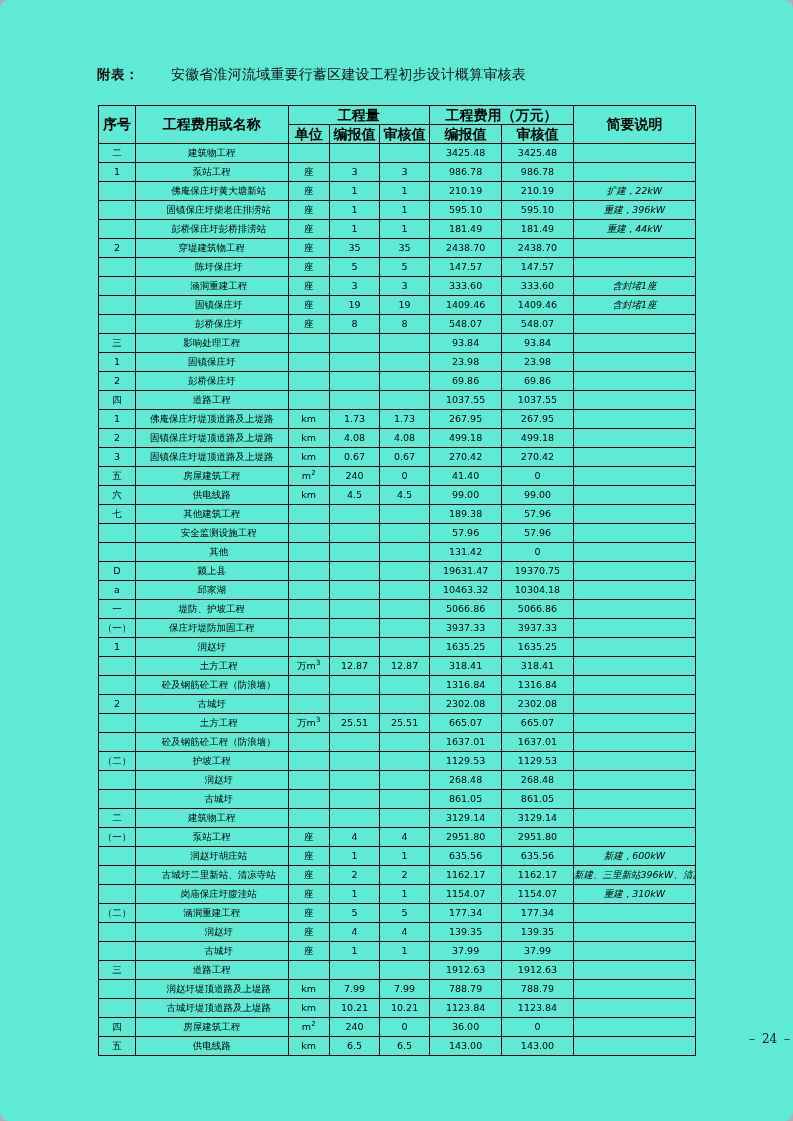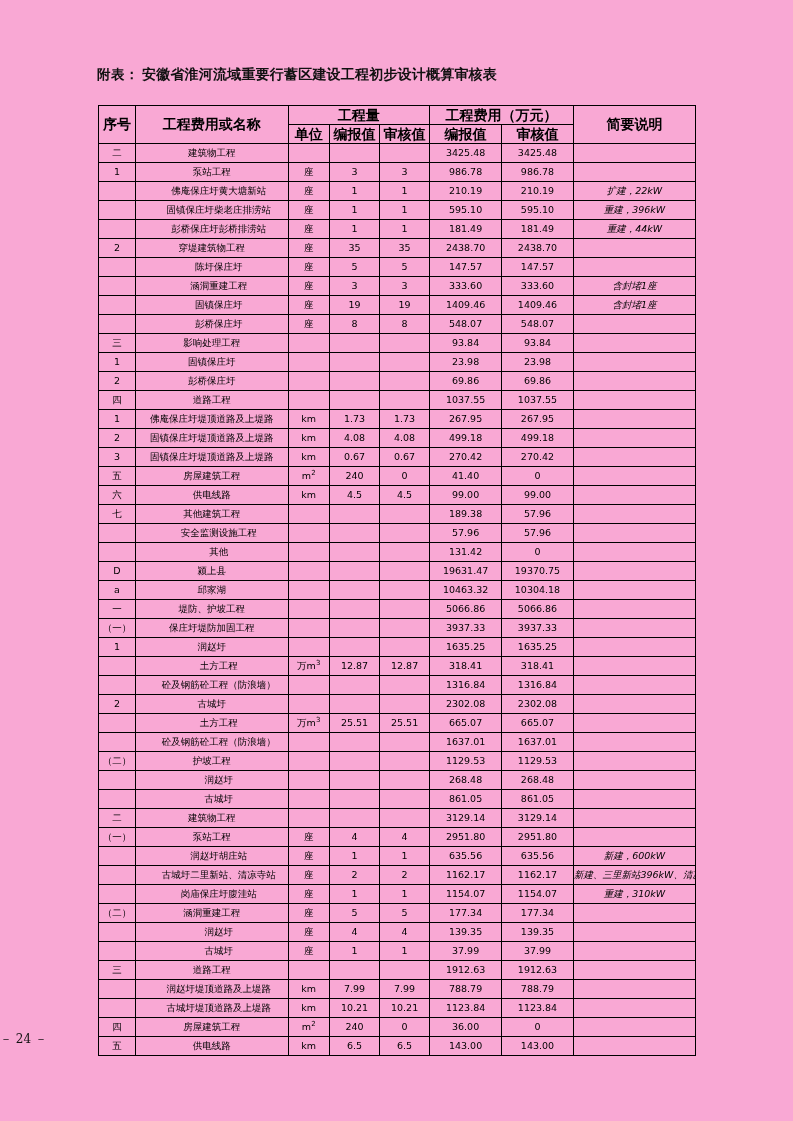--- a/index.html
+++ b/index.html
@@ -6,25 +6,26 @@
     margin: 0;
     padding: 0;
     background: #b0b0b0;
   }
   body {
     font-family: "DejaVu Sans", "Liberation Sans", sans-serif;
   }
   .page {
     width: 793px;
     height: 1121px;
-    background: #f9a8d4;
+    background: #5eead4;
     position: relative;
     box-sizing: border-box;
     margin: 0 auto;
     overflow: hidden;
+    border-radius: 9px;
   }
   .header-row {
     position: absolute;
     top: 66px;
     left: 0;
     width: 793px;
     height: 26px;
   }
   .attach-label {
     position: absolute;
@@ -35,23 +36,24 @@
     color: #111;
     letter-spacing: 0.5px;
   }
   .doc-title {
     position: absolute;
     left: 0;
     top: 0;
     width: 639px;
     text-align: center;
     font-size: 14px;
-    font-weight: bold;
+    font-weight: normal;
     color: #111;
     letter-spacing: 0.2px;
+    padding-left: 29px;
   }
   table.main {
     position: absolute;
     left: 98px;
     top: 105px;
     width: 598px;
     border-collapse: collapse;
     table-layout: fixed;
   }
   table.main td, table.main th {
@@ -90,21 +92,21 @@
   .col-q1 { width: 46px; }
   .col-q2 { width: 46px; }
   .col-c1 { width: 66px; }
   .col-c2 { width: 66px; }
   .col-note { width: 112px; }
   .pagenum {
     position: absolute;
     left: 0;
     top: 1031px;
     width: 793px;
-    text-align: left;
+    text-align: right;
     font-size: 12px;
     color: #111;
     font-family: "DejaVu Serif", "Liberation Serif", serif;
   }
 </style>
 </head>
 <body>
 
 <div class="page">
 

